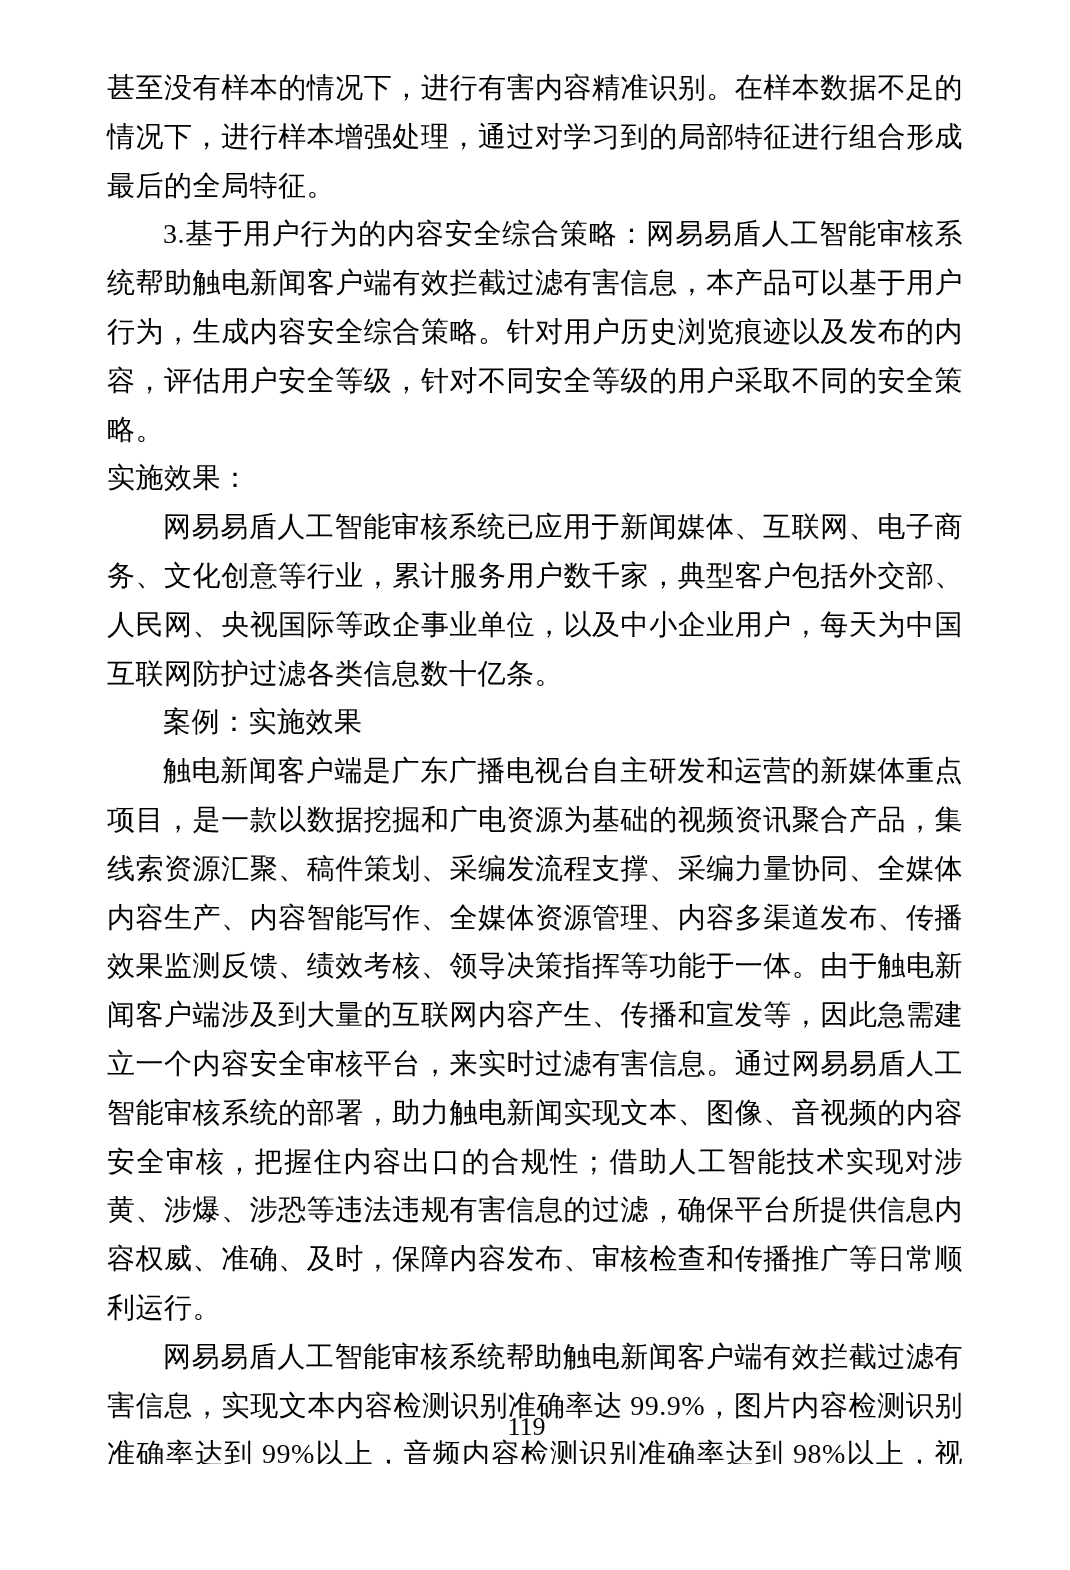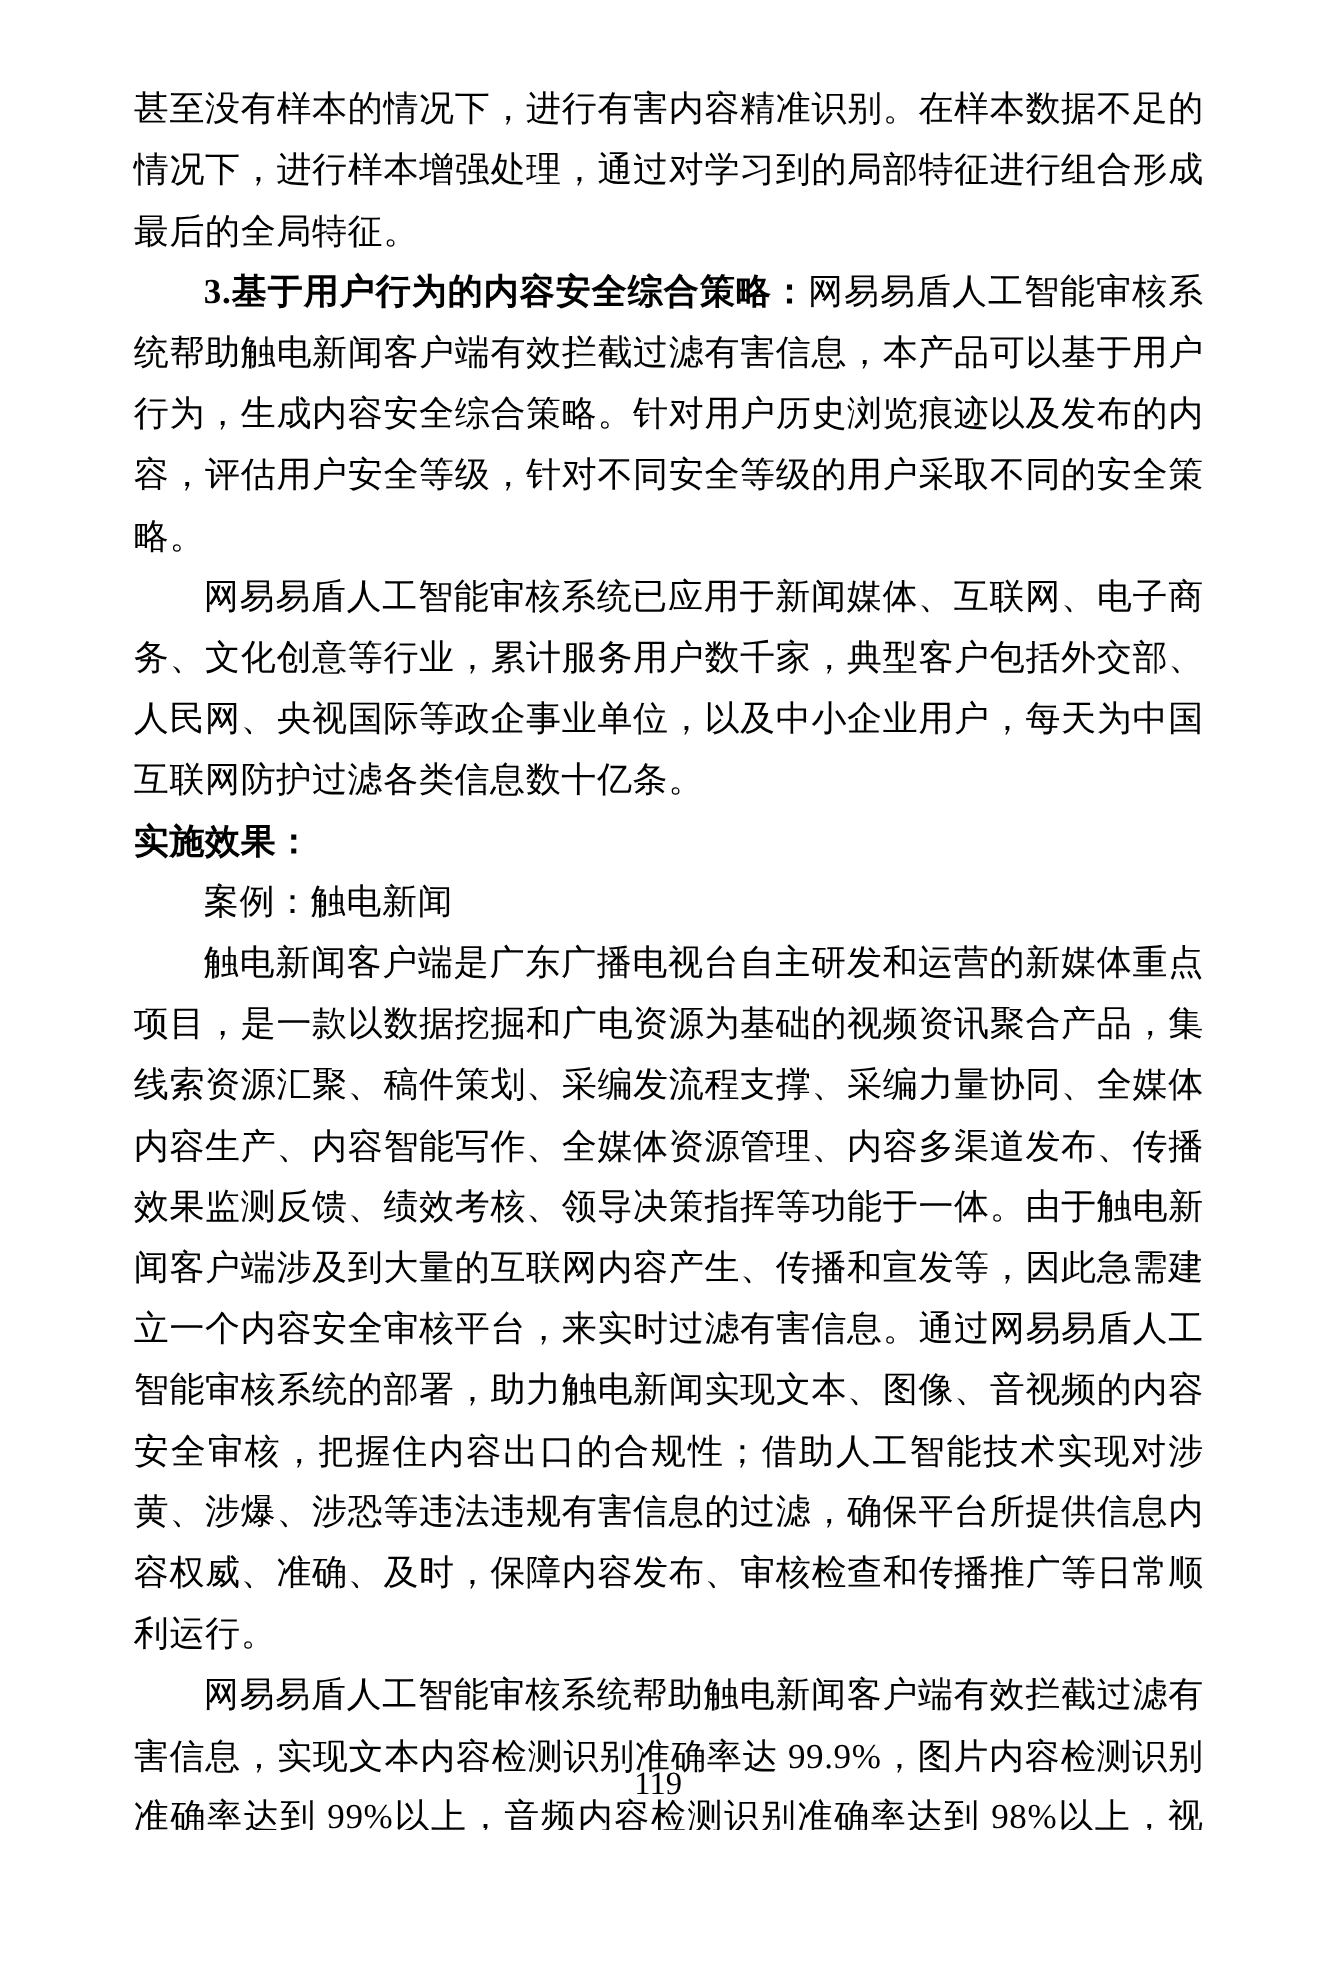--- a/index.html
+++ b/index.html
@@ -27,40 +27,40 @@
     letter-spacing: 0.5px;
   }
   .para {
     margin: 0;
     padding: 0;
   }
   .para.indent {
     text-indent: 2em;
   }
   .bold {
-    font-weight: 700;
+    font-weight: 400;
   }
   .page-number {
     position: absolute;
     left: 0;
     right: 17px;
     bottom: 22px;
     text-align: center;
     font-size: 26px;
     line-height: 30px;
     color: #000000;
   }
 </style>
 </head>
 <body>
 
 <div class="page">
   <div class="content">
       <p class="para"><span>甚至没有样本的情况下，进行有害内容精准识别。在样本数据不足的情况下，进行样本增强处理，通过对学习到的局部特征进行组合形成最后的全局特征。</span></p>
       <p class="para indent"><span class="bold">3.基于用户行为的内容安全综合策略：</span><span>网易易盾人工智能审核系统帮助触电新闻客户端有效拦截过滤有害信息，本产品可以基于用户行为，生成内容安全综合策略。针对用户历史浏览痕迹以及发布的内容，评估用户安全等级，针对不同安全等级的用户采取不同的安全策略。</span></p>
+      <p class="para"><span class="bold">实施效果：</span></p>
       <p class="para indent"><span>网易易盾人工智能审核系统已应用于新闻媒体、互联网、电子商务、文化创意等行业，累计服务用户数千家，典型客户包括外交部、人民网、央视国际等政企事业单位，以及中小企业用户，每天为中国互联网防护过滤各类信息数十亿条。</span></p>
-      <p class="para"><span class="bold">实施效果：</span></p>
-      <p class="para indent"><span>案例：触电新闻</span></p>
+      <p class="para indent"><span>案例：实施效果</span></p>
       <p class="para indent"><span>触电新闻客户端是广东广播电视台自主研发和运营的新媒体重点项目，是一款以数据挖掘和广电资源为基础的视频资讯聚合产品，集线索资源汇聚、稿件策划、采编发流程支撑、采编力量协同、全媒体内容生产、内容智能写作、全媒体资源管理、内容多渠道发布、传播效果监测反馈、绩效考核、领导决策指挥等功能于一体。由于触电新闻客户端涉及到大量的互联网内容产生、传播和宣发等，因此急需建立一个内容安全审核平台，来实时过滤有害信息。通过网易易盾人工智能审核系统的部署，助力触电新闻实现文本、图像、音视频的内容安全审核，把握住内容出口的合规性；借助人工智能技术实现对涉黄、涉爆、涉恐等违法违规有害信息的过滤，确保平台所提供信息内容权威、准确、及时，保障内容发布、审核检查和传播推广等日常顺利运行。</span></p>
       <p class="para indent"><span>网易易盾人工智能审核系统帮助触电新闻客户端有效拦截过滤有害信息，实现文本内容检测识别准确率达 99.9%，图片内容检测识别准确率达到 99%以上，音频内容检测识别准确率达到 98%以上，视频内容检测识别准确率达到 98%以上。有效助力触电新闻持续健康稳定运行。</span></p>
     </div>
   <div class="page-number">119</div>
 </div>
 
 </body></html>

